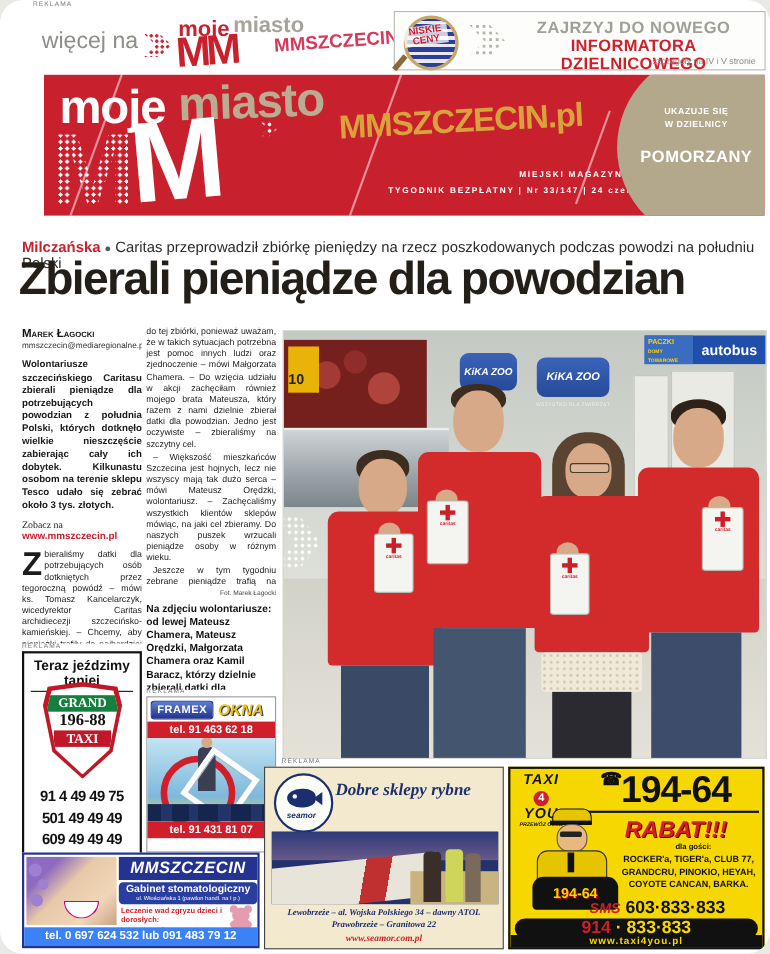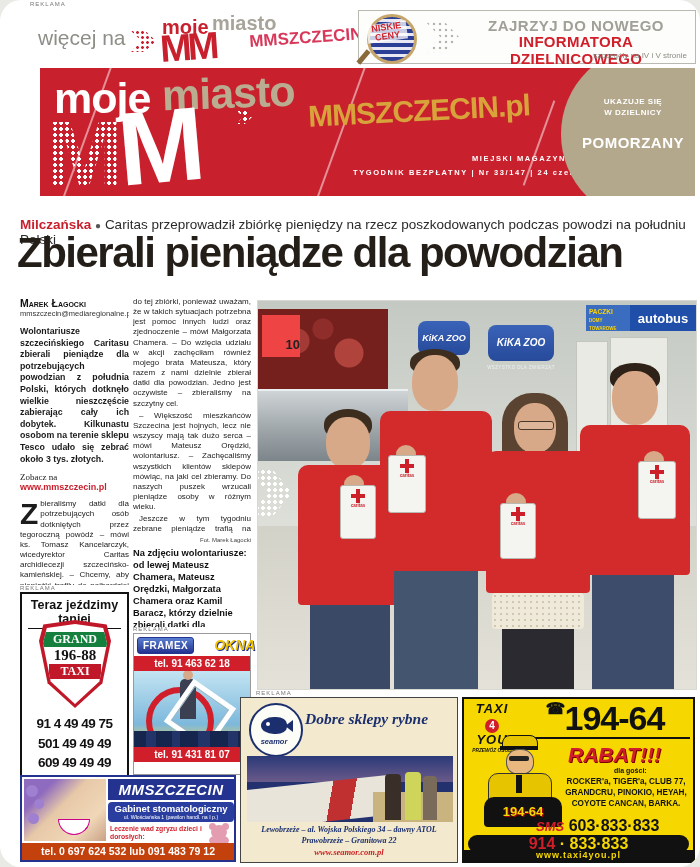--- a/index.html
+++ b/index.html
@@ -71,22 +71,22 @@
   .ph-wall{position:absolute;left:0;top:0;width:100%;height:62%;background:linear-gradient(180deg,#c4c9c3,#dfe1da);}
   .ph-floor{position:absolute;left:0;bottom:0;width:100%;height:42%;
             background:linear-gradient(180deg,#d3d2c9,#e4e2d8),
             repeating-linear-gradient(90deg,transparent 0 58px,#bdbcb2 58px 60px);}
   .meat{position:absolute;left:0;top:8px;width:130px;height:80px;background:#76201e;
         background-image:radial-gradient(circle at 30% 40%,#a33a36 12px,transparent 13px),
                          radial-gradient(circle at 70% 55%,#b0443c 14px,transparent 15px),
                          radial-gradient(circle at 50% 25%,#8f2d2a 10px,transparent 11px);}
   .counter{position:absolute;left:0;top:88px;width:150px;height:70px;
            background:linear-gradient(180deg,#cfd4d6,#9aa2a6 60%,#7c858a);border-top:2px solid #eceff0;}
-  .pricetag{position:absolute;left:4px;top:14px;width:38px;height:42px;background:#ef4444;color:#222;
-            font-size:13px;font-weight:bold;text-align:right;line-height:60px;}
+  .pricetag{position:absolute;left:4px;top:14px;width:28px;height:42px;background:#eab308;color:#222;
+            font-size:13px;font-weight:bold;text-align:left;line-height:60px;}
   .kika{position:absolute;background:linear-gradient(180deg,#3a63b8,#274a9a);border-radius:8px;color:#fff;
         font-weight:bold;font-style:italic;text-align:center;}
   .kika-sub{position:absolute;font-size:4.5px;color:#f0f0f0;letter-spacing:.4px;text-align:center;}
   .autobus{position:absolute;right:0;top:4px;width:110px;height:26px;background:#1f4fa8;display:flex;align-items:center;}
   .autobus .pk{width:44px;height:100%;background:#3a6cc0;color:#ffd300;font-size:6.5px;font-weight:bold;
                line-height:1.2;padding:3px 2px 0 3px;box-sizing:border-box;}
   .autobus .ab{flex:1;color:#fff;font-size:13px;font-weight:bold;text-align:center;}
   .door{position:absolute;background:#e9eae4;border:1px solid #c4c6bd;}
   .person{position:absolute;}
   .hair{position:absolute;background:#3c2d1f;border-radius:50% 50% 40% 40%;}
@@ -114,21 +114,21 @@
   .sh-top{width:100%;margin-top:8px;background:#15803d;color:#fff;font-weight:bold;font-size:12px;text-align:center;
           font-family:"Liberation Serif",serif;}
   .sh-mid{color:#111;font-weight:bold;font-size:15px;font-family:"Liberation Serif",serif;}
   .sh-bot{width:80%;background:#c01828;color:#fff;font-weight:bold;font-size:12px;text-align:center;
           font-family:"Liberation Serif",serif;}
   .gt-phones{position:absolute;left:0;top:120px;width:100%;text-align:center;font-size:13.5px;font-weight:bold;
              color:#111;line-height:1.45;letter-spacing:-.5px;}
 
   
   .fx{left:133px;top:633px;width:118px;height:142px;border:1px solid #999;box-sizing:border-box;background:#fff;}
-  .fx-top{height:22px;display:flex;align-items:center;gap:20px;padding:2px 3px;box-sizing:border-box;}
+  .fx-top{height:22px;display:flex;align-items:center;gap:4px;padding:2px 3px;box-sizing:border-box;}
   .fx-logo{background:linear-gradient(180deg,#5a7fd0,#23338f);color:#fff;font-size:10px;font-weight:bold;
            padding:2px 5px;border:1px solid #23338f;border-radius:3px;letter-spacing:.5px;}
   .fx-prod{color:#f2c400;font-size:14px;font-weight:bold;font-style:italic;text-shadow:1px 1px 0 #23338f;}
   .fx-tel{background:#d01f2a;color:#fff;font-size:10px;font-weight:bold;text-align:center;padding:2px 0;}
   .fx-main{position:relative;height:76px;background:linear-gradient(180deg,#c3e4f2,#7db8dc 70%,#f2d24a);overflow:hidden;}
   .fx-ring{position:absolute;left:12px;top:16px;width:56px;height:56px;border:6px solid #d01f2a;border-radius:50%;}
   .fx-man{position:absolute;left:46px;top:8px;width:16px;height:40px;background:#3a3f52;border-radius:5px 5px 0 0;}
   .fx-man::before{content:"";position:absolute;left:3px;top:-9px;width:10px;height:10px;border-radius:50%;background:#d8a988;}
   .fx-win{position:absolute;left:40px;top:18px;width:42px;height:42px;border:5px solid #fff;transform:rotate(35deg);
           box-shadow:0 0 0 1px #9fb6c2 inset;}
@@ -148,21 +148,21 @@
       font-size:15px;font-weight:bold;font-style:italic;text-align:center;line-height:21px;letter-spacing:.5px;}
   .orto-sub{position:absolute;left:86px;top:25px;width:126px;height:20px;background:#2a3ea0;border-radius:4px;
       color:#fff;text-align:center;}
   .orto-sub .s1{font-size:9.5px;font-weight:bold;display:block;margin-top:1px;}
   .orto-sub .s2{font-size:5.2px;display:block;}
   .orto-offer{position:absolute;left:88px;top:48px;width:96px;color:#d01f2a;font-size:6.8px;font-weight:bold;line-height:1.25;}
   .orto-b{display:block;font-size:6.2px;}
   .orto-b::before{content:"• ";}
   .teddy{position:absolute;left:186px;top:46px;width:24px;height:22px;}
   .teddy i{position:absolute;border-radius:50%;background:#e39cb0;}
-  .orto-tel{position:absolute;left:0;bottom:0;width:100%;height:17px;background:#c2410c;color:#fff;
+  .orto-tel{position:absolute;left:0;bottom:0;width:100%;height:17px;background:#3b82f6;color:#fff;
       font-size:10.5px;font-weight:bold;text-align:center;line-height:17px;}
 
   
   .sea{left:240px;top:697px;width:218px;height:166px;border:1px solid #444;background:#f2e9cf;box-sizing:border-box;}
   .sea-logo{position:absolute;left:8px;top:5px;width:50px;height:50px;border-radius:50%;background:#fdfdf8;
             border:2px solid #1b2f6e;}
   .sea-fish{position:absolute;left:10px;top:12px;width:26px;height:17px;background:#1b2f6e;border-radius:60% 50% 50% 60%;}
   .sea-fish::before{content:"";position:absolute;right:-6px;top:3px;border-left:8px solid #1b2f6e;
             border-top:6px solid transparent;border-bottom:6px solid transparent;transform:rotate(180deg);}
   .sea-fish::after{content:"";position:absolute;left:5px;top:5px;width:4px;height:4px;border-radius:50%;background:#fff;}

